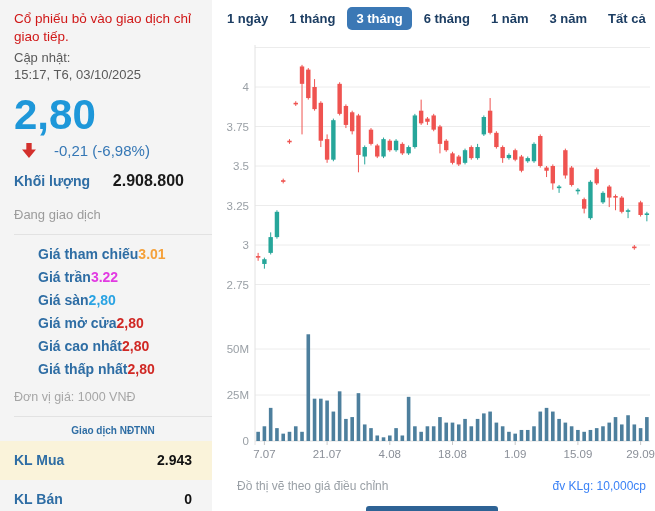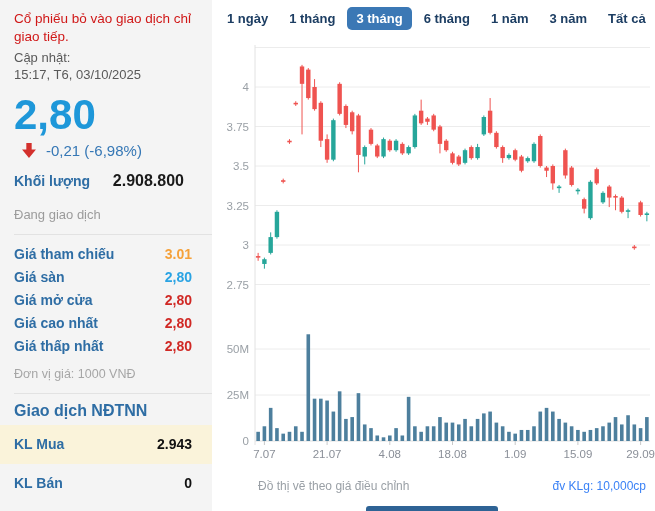--- a/index.html
+++ b/index.html
@@ -11,42 +11,42 @@
   }
   
   .sidebar{
     position:absolute;left:0;top:0;width:212px;height:511px;
     background:#f4f4f4;box-sizing:border-box;padding:10px 0 6px 14px;
   }
   .notice{color:#d01818;font-size:13.5px;line-height:1.32;padding-right:10px;}
   .updated-label{color:#595959;font-size:13px;margin-top:3px;line-height:1.35;}
   .updated-time{color:#595959;font-size:13px;line-height:1.35;}
   .big-price{color:#1e97d9;font-size:42px;font-weight:bold;margin-top:10px;line-height:1;}
-  .change-row{display:flex;align-items:center;gap:10px;margin:6px 0 0 8px;}
+  .change-row{display:flex;align-items:center;gap:18px;margin:6px 0 0 8px;}
   .change-text{color:#3577b5;font-size:15px;}
   .vol-row{display:flex;justify-content:space-between;align-items:baseline;margin-top:13px;padding-right:28px;}
   .vol-label{color:#2e6da4;font-weight:bold;font-size:14px;}
   .vol-value{color:#1a1a1a;font-weight:bold;font-size:16px;}
   .status{color:#9b9b9b;font-size:13px;margin-top:17px;}
   .divider{border-top:1px solid #e2e2e2;margin:12px 0 8px 0;}
-  .prow{display:flex;justify-content:space-between;align-items:center;height:23px;padding-right:20px;}
+  .prow{display:flex;align-items:center;height:23px;padding-right:20px;margin-left:24px;}
   .plabel{color:#2e6da4;font-size:14px;font-weight:bold;}
   .pvalue{font-size:14px;font-weight:bold;}
   .unit-note{color:#a6a6a6;font-size:12.5px;margin-top:9px;}
-  .fheader{color:#2e6da4;font-weight:bold;font-size:16px;margin:6px 0 5px 0;}
+  .fheader{color:#2e6da4;font-weight:bold;font-size:10px;margin:6px 0 5px 0;text-align:center;}
   .frow{display:flex;justify-content:space-between;align-items:center;height:39px;padding-right:20px;font-size:14px;}
   .flabel{color:#2e6da4;font-weight:bold;}
   .fvalue{color:#111;font-weight:bold;}
   .frow.highlight{background:#faf3da;margin-left:-14px;padding-left:14px;}
   
   .tabs{position:absolute;left:218px;top:7px;display:flex;align-items:center;gap:3px;}
   .tab{color:#1d3e63;font-weight:bold;font-size:13px;padding:4px 9px;border-radius:5px;cursor:pointer;white-space:nowrap;}
   .tab.selected{background:#3b78b5;color:#ffffff;}
   #chart{position:absolute;left:212px;top:38px;}
-  .footer-left{position:absolute;left:237px;top:479px;color:#9aa0a6;font-size:12px;margin-left:21px;}
+  .footer-left{position:absolute;left:237px;top:479px;color:#9aa0a6;font-size:12px;}
   .footer-right{position:absolute;right:9px;top:479px;color:#3b82f6;font-size:12px;}
   .bottom-bar{position:absolute;left:366px;top:506px;width:132px;height:6px;background:#2e6395;border-radius:3px 3px 0 0;}
 </style>
 </head>
 <body>
 
 <div class="sidebar">
   <div class="notice">Cổ phiếu bỏ vào giao dịch chỉ giao tiếp.</div>
   <div class="updated-label">Cập nhật:</div>
   <div class="updated-time">15:17, T6, 03/10/2025</div>
@@ -67,20 +67,24 @@
     <span class="vol-value">2.908.800</span>
   </div>
 
   <div class="status">Đang giao dịch</div>
 
   <div class="divider"></div>
 
   <div class="prow">
     <span class="plabel">Giá tham chiếu</span>
     <span class="pvalue" style="color: rgb(245, 161, 58);">3.01</span>
+  </div>
+  <div class="prow">
+    <span class="plabel">Giá trần</span>
+    <span class="pvalue" style="color: rgb(226, 58, 226);">3.22</span>
   </div>
   <div class="prow">
     <span class="plabel">Giá sàn</span>
     <span class="pvalue" style="color: rgb(41, 163, 227);">2,80</span>
   </div>
   <div class="prow">
     <span class="plabel">Giá mở cửa</span>
     <span class="pvalue" style="color: rgb(208, 40, 36);">2,80</span>
   </div>
   <div class="prow">

